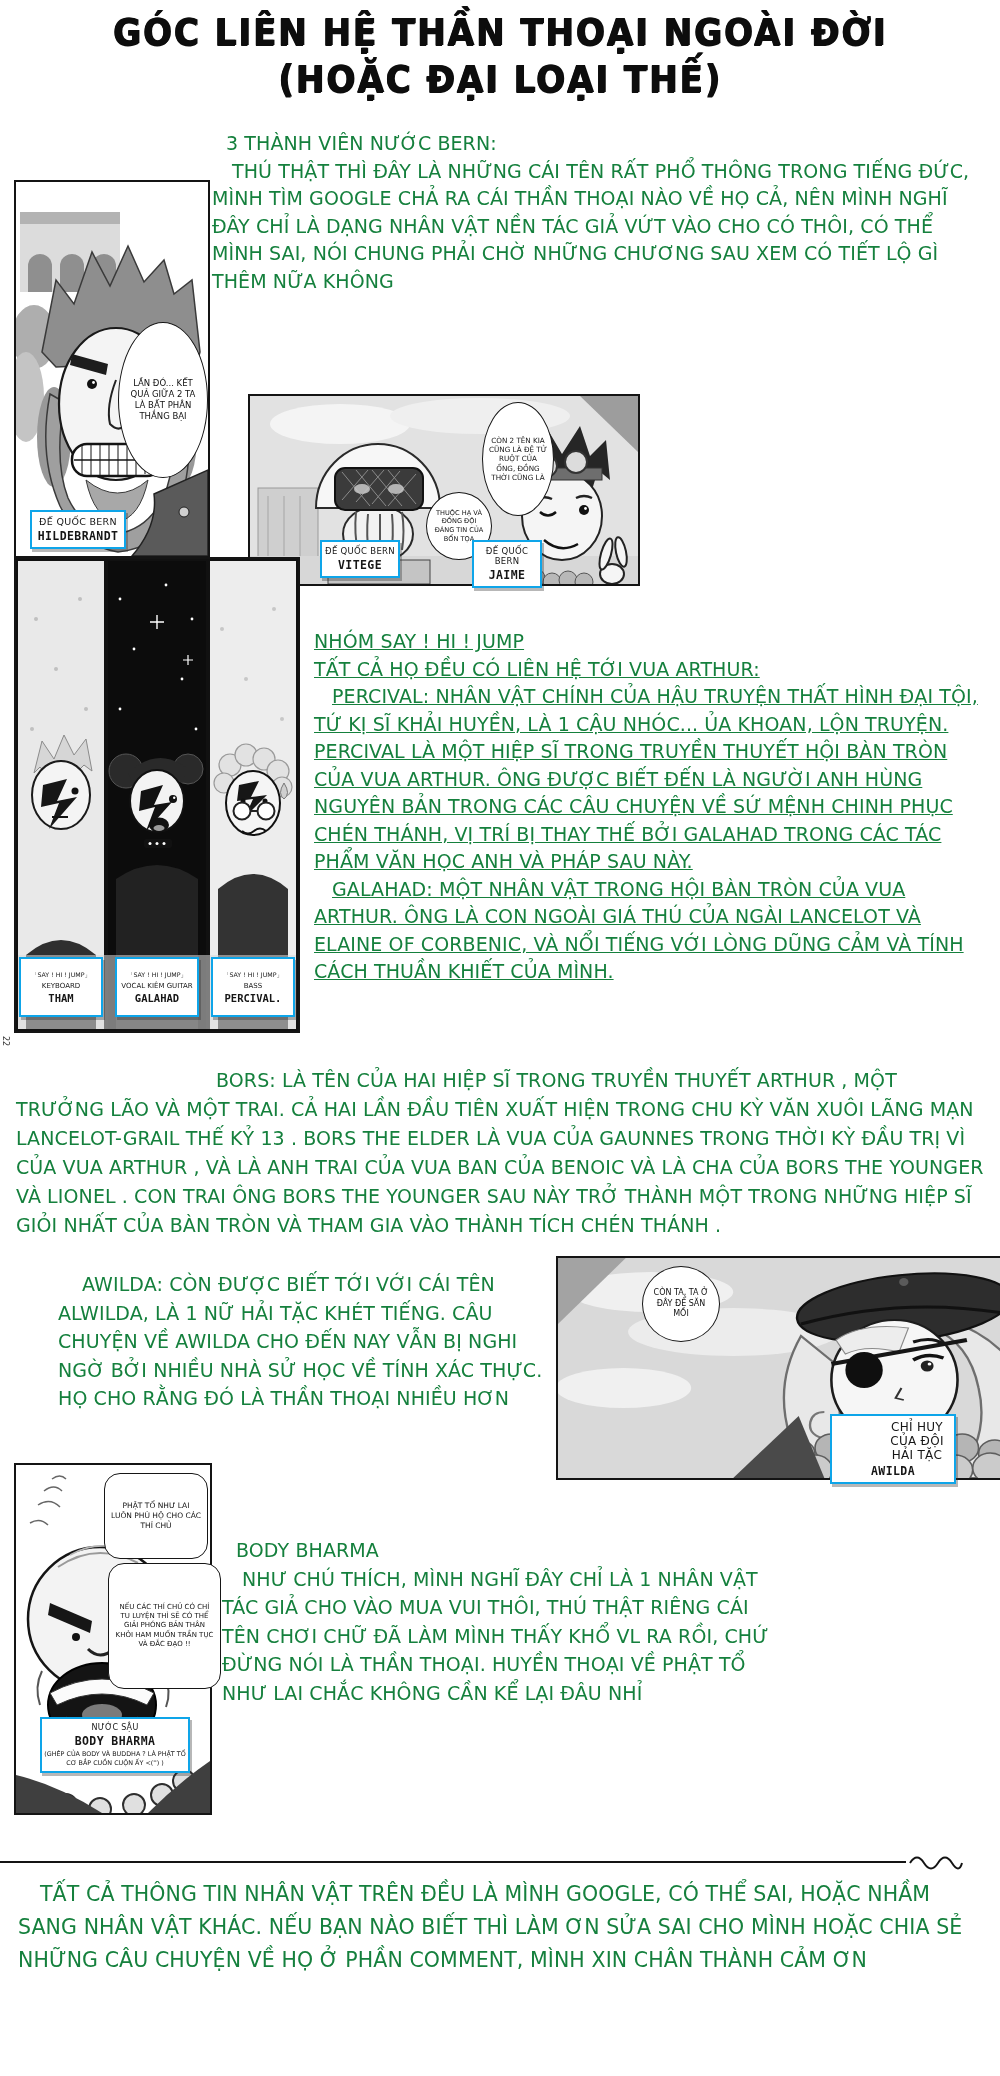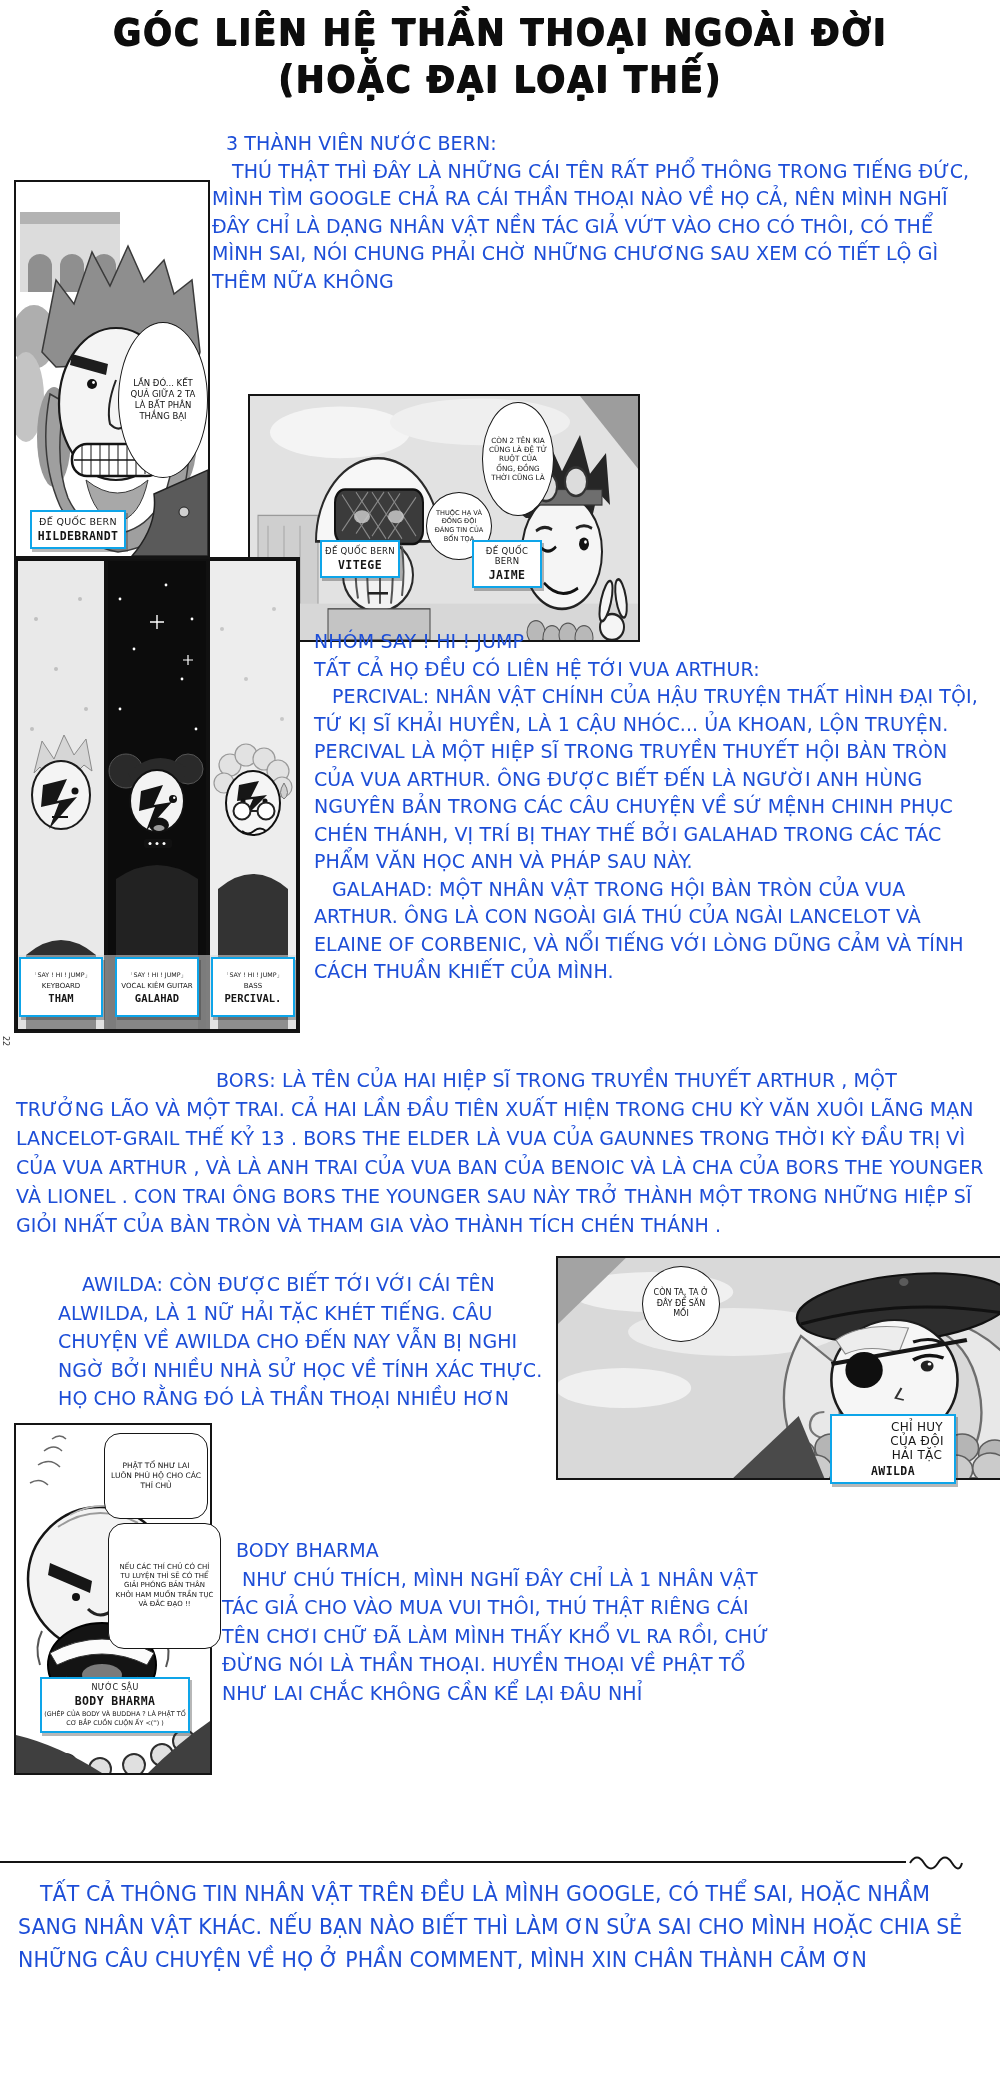--- a/index.html
+++ b/index.html
@@ -1,21 +1,21 @@
 <!DOCTYPE html>
 <html><head>
 <meta charset="utf-8">
 <style>
   html,body{margin:0;padding:0;background:#ffffff;}
   .page{position:relative;width:1000px;height:2076px;background:#fff;overflow:hidden;
         font-family:"DejaVu Sans","Liberation Sans",sans-serif;color:#161616;}
   .title{position:absolute;left:0;right:0;top:12px;text-align:center;font-weight:bold;
          font-size:34px;line-height:44px;letter-spacing:2px;color:#0d0d0d;
          text-shadow:1.2px 0 0 #0d0d0d,0 .8px 0 #0d0d0d;transform:scaleY(1.07);}
-  .txt{position:absolute;font-size:19px;line-height:27.5px;letter-spacing:.1px;color:#1d4ed8;}
+  .txt{position:absolute;font-size:19px;line-height:27.5px;letter-spacing:.1px;color:#15803d;}
   .txt p{margin:0;}
   .panel{position:absolute;border:2px solid #141414;background:#84cc16;box-sizing:border-box;}
   .art{position:absolute;left:0;top:0;width:100%;height:100%;display:block;}
   .bubble{position:absolute;background:#fff;border:1.6px solid #161616;border-radius:50%;
           display:flex;align-items:center;justify-content:center;text-align:center;
           padding:8px 6px;box-sizing:border-box;line-height:1.3;color:#111;}
   .bubble.rounded{border-radius:16px;}
   .plabel{position:absolute;background:#fff;border:2px solid #0ea5e9;box-sizing:border-box;
           display:flex;flex-direction:column;align-items:center;justify-content:center;
           text-align:center;padding:4px 2px;gap:2px;box-shadow:2px 3px 0 rgba(50,50,50,.35);}
@@ -84,21 +84,21 @@
       <path d="M138 312 L192 288 V374 H116 q26 -30 22 -62 z" fill="#5a5a5a" stroke="#222" stroke-width="1.5"></path>
       <circle cx="168" cy="330" r="5" fill="#cfcfcf" stroke="#222" stroke-width="1"></circle>
     </svg>
     <div class="bubble" style="left:102px;top:140px;width:90px;height:156px;font-size:8.5px;">LẦN ĐÓ... KẾT QUẢ GIỮA 2 TA LÀ BẤT PHÂN THẮNG BẠI</div>
     <div class="plabel" style="left:14px;top:328px;width:96px;">
       <span class="pl1">ĐẾ QUỐC BERN</span>
       <span class="pl2">HILDEBRANDT</span>
     </div>
   </div>
 
-  <div class="panel" style="left:248px;top:394px;width:392px;height:248px;">
+  <div class="panel" style="left:248px;top:394px;width:392px;height:192px;">
     <svg class="art" viewBox="0 0 388 188" preserveAspectRatio="none">
       <rect width="388" height="188" fill="#e2e2e2"></rect>
       <ellipse cx="90" cy="28" rx="70" ry="20" fill="#f4f4f4"></ellipse>
       <ellipse cx="230" cy="20" rx="90" ry="18" fill="#efefef"></ellipse>
       <polygon points="330,0 388,0 388,56" fill="#9d9d9d"></polygon>
       <rect x="8" y="92" width="60" height="70" fill="#cfcfcf" stroke="#9a9a9a"></rect>
       <line x1="18" y1="100" x2="18" y2="160" stroke="#a5a5a5"></line>
         <line x1="34" y1="100" x2="34" y2="160" stroke="#a5a5a5"></line>
         <line x1="50" y1="100" x2="50" y2="160" stroke="#a5a5a5"></line>
       <rect x="0" y="160" width="388" height="28" fill="#d7d7d7"></rect>
@@ -152,21 +152,21 @@
     <div class="plabel" style="left:70px;top:144px;width:80px;">
       <span class="pl1" style="font-size:8.5px;">ĐẾ QUỐC BERN</span>
       <span class="pl2">VITEGE</span>
     </div>
     <div class="plabel" style="left:222px;top:144px;width:70px;">
       <span class="pl1" style="font-size:8.5px;">ĐẾ QUỐC BERN</span>
       <span class="pl2">JAIME</span>
     </div>
   </div>
 
-  <div class="txt" style="left:314px;top:628px;width:676px;">
+  <div class="txt" style="left:314px;top:628px;width:676px;text-decoration:underline;">
     <p>NHÓM SAY ! HI ! JUMP</p>
     <p>TẤT CẢ HỌ ĐỀU CÓ LIÊN HỆ TỚI VUA ARTHUR:</p>
     <p style="text-indent:18px;">PERCIVAL: NHÂN VẬT CHÍNH CỦA HẬU TRUYỆN THẤT HÌNH ĐẠI TỘI, TỨ KỊ SĨ KHẢI HUYỀN, LÀ 1 CẬU NHÓC... ỦA KHOAN, LỘN TRUYỆN. PERCIVAL LÀ MỘT HIỆP SĨ TRONG TRUYỀN THUYẾT HỘI BÀN TRÒN CỦA VUA ARTHUR. ÔNG ĐƯỢC BIẾT ĐẾN LÀ NGƯỜI ANH HÙNG NGUYÊN BẢN TRONG CÁC CÂU CHUYỆN VỀ SỨ MỆNH CHINH PHỤC CHÉN THÁNH, VỊ TRÍ BỊ THAY THẾ BỞI GALAHAD TRONG CÁC TÁC PHẨM VĂN HỌC ANH VÀ PHÁP SAU NÀY.</p>
     <p style="text-indent:18px;">GALAHAD:  MỘT NHÂN VẬT TRONG HỘI BÀN TRÒN CỦA VUA ARTHUR. ÔNG LÀ CON NGOÀI GIÁ THÚ CỦA NGÀI LANCELOT VÀ ELAINE OF CORBENIC, VÀ NỔI TIẾNG VỚI LÒNG DŨNG CẢM VÀ TÍNH CÁCH THUẦN KHIẾT CỦA MÌNH.</p>
   </div>
 
   <div class="txt" style="left:16px;top:1066px;width:972px;line-height:29px;">
     <p style="text-indent:200px;">BORS: LÀ TÊN CỦA HAI HIỆP SĨ TRONG TRUYỀN THUYẾT ARTHUR , MỘT TRƯỞNG LÃO VÀ MỘT TRAI. CẢ HAI LẦN ĐẦU TIÊN XUẤT HIỆN TRONG CHU KỲ VĂN XUÔI LÃNG MẠN LANCELOT-GRAIL THẾ KỶ 13 . BORS THE ELDER LÀ VUA CỦA GAUNNES  TRONG THỜI KỲ ĐẦU TRỊ VÌ CỦA VUA ARTHUR , VÀ LÀ ANH TRAI CỦA VUA BAN CỦA BENOIC VÀ LÀ CHA CỦA BORS THE YOUNGER VÀ LIONEL . CON TRAI ÔNG BORS THE YOUNGER SAU NÀY TRỞ THÀNH MỘT TRONG NHỮNG HIỆP SĨ GIỎI NHẤT CỦA BÀN TRÒN VÀ THAM GIA VÀO THÀNH TÍCH CHÉN THÁNH .</p>
   </div>
 
@@ -313,21 +313,21 @@
       <span class="pl1" style="font-size:12px;margin-left:48px;">CHỈ HUY CỦA ĐỘI HẢI TẶC</span>
       <span class="pl2">AWILDA</span>
     </div>
   </div>
 
   <div class="txt" style="left:222px;top:1536px;width:562px;line-height:28.5px;">
     <p style="text-indent:14px;">BODY BHARMA</p>
     <p style="text-indent:20px;">NHƯ CHÚ THÍCH, MÌNH NGHĨ ĐÂY CHỈ LÀ 1 NHÂN VẬT TÁC GIẢ CHO VÀO MUA VUI THÔI, THÚ THẬT RIÊNG CÁI TÊN CHƠI CHỮ ĐÃ LÀM MÌNH THẤY KHỔ VL RA RỒI, CHỨ ĐỪNG NÓI LÀ THẦN THOẠI. HUYỀN THOẠI VỀ PHẬT TỔ NHƯ LAI CHẮC KHÔNG CẦN KỂ LẠI ĐÂU NHỈ</p>
   </div>
 
-  <div class="panel" style="left:14px;top:1423px;width:198px;height:352px;padding-left:16px;">
+  <div class="panel" style="left:14px;top:1463px;width:198px;height:352px;padding-left:16px;">
     <svg class="art" viewBox="0 0 194 348" preserveAspectRatio="none">
       <rect width="194" height="348" fill="#ffffff"></rect>
       <g stroke="#666" stroke-width="1.5" fill="none">
         <path d="M28 26 q10 -8 18 0"></path>
           <path d="M22 40 q12 -8 22 2"></path>
           <path d="M36 14 q8 -6 14 0"></path>
           <path d="M14 58 q10 -6 18 2"></path>
       </g>
       <path d="M146 150 q16 4 14 30 q-2 22 -16 20 l-6 -10 q10 -14 2 -32 z" fill="#efefef" stroke="#222" stroke-width="2"></path>
       <circle cx="84" cy="154" r="72" fill="#f3f3f3" stroke="#151515" stroke-width="2.5"></circle>

